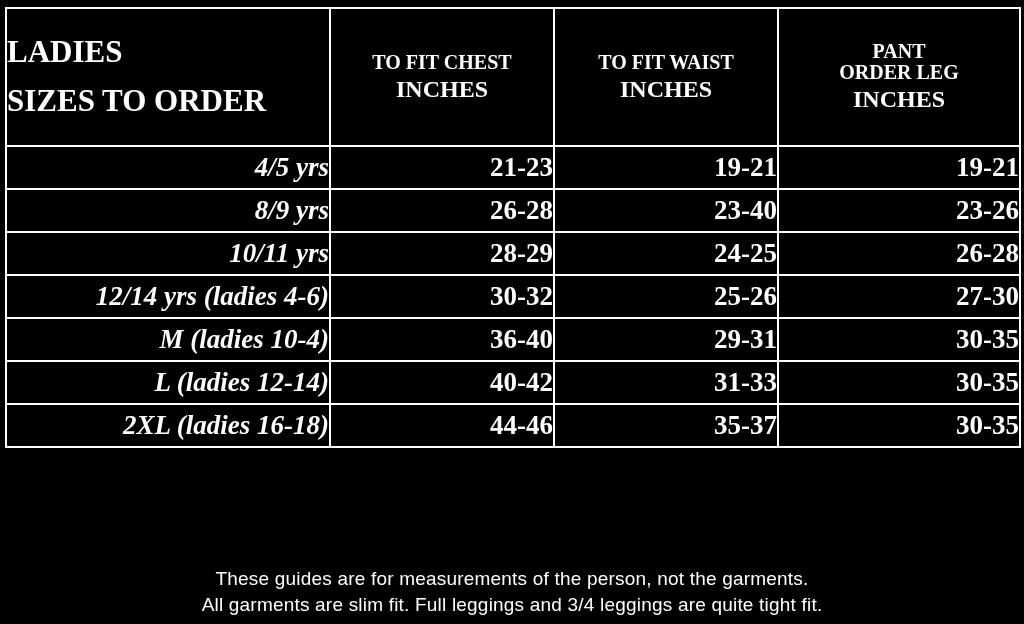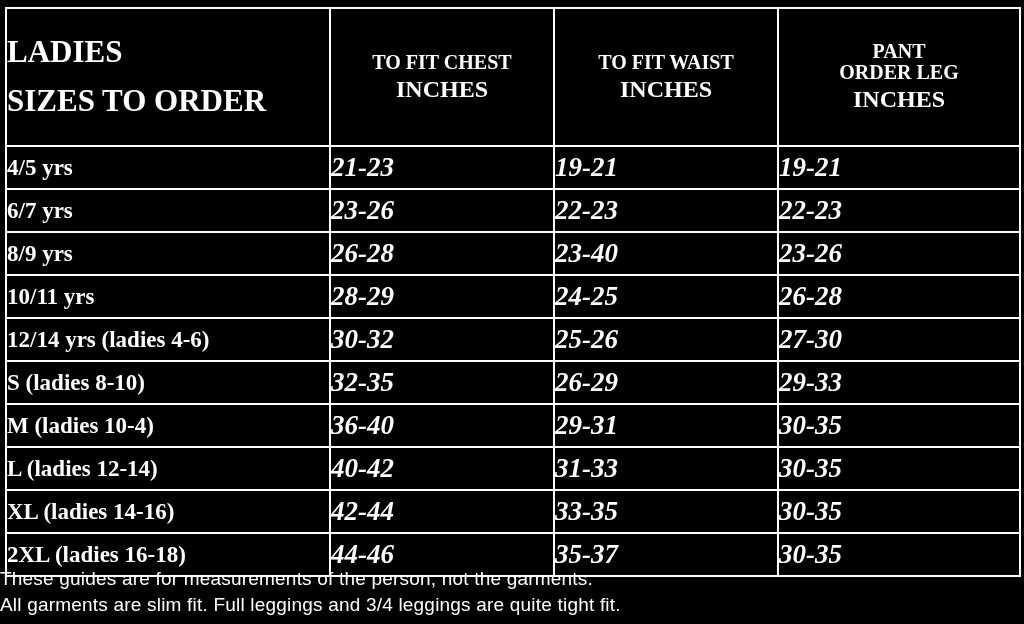--- a/index.html
+++ b/index.html
@@ -70,40 +70,40 @@
   }
   .head-left .l1, .head-left .l2 {
     display: block;
     font-size: 31px;
     font-weight: bold;
   }
   .head-left .l2 { margin-top: 14px; }
 
   
   .row-label {
-    text-align: left;
+    text-align: right;
     padding-left: 9px;
-    font-size: 23px;
-    font-weight: bold;
-    height: 41px;
-  }
-  .row-val {
-    text-align: left;
     font-size: 27px;
     font-weight: bold;
     height: 41px;
     font-style: italic;
+  }
+  .row-val {
+    text-align: right;
+    font-size: 27px;
+    font-weight: bold;
+    height: 41px;
   }
 
   .footer {
     position: absolute;
     left: 0;
     right: 0;
     bottom: 6px;
-    text-align: left;
+    text-align: center;
     color: #ffffff;
     font-family: "Liberation Sans", sans-serif;
   }
   .footer .fline {
     display: block;
     font-size: 19px;
     line-height: 26px;
     letter-spacing: 0.2px;
   }
 </style>
@@ -141,65 +141,47 @@
       </tr>
     </thead>
     <tbody>
       <tr>
         <td class="row-label">4/5 yrs</td>
         <td class="row-val">21-23</td>
         <td class="row-val">19-21</td>
         <td class="row-val">19-21</td>
       </tr>
       <tr>
-        <td class="row-label">6/7 yrs</td>
-        <td class="row-val">23-26</td>
-        <td class="row-val">22-23</td>
-        <td class="row-val">22-23</td>
-      </tr>
-      <tr>
         <td class="row-label">8/9 yrs</td>
         <td class="row-val">26-28</td>
         <td class="row-val">23-40</td>
         <td class="row-val">23-26</td>
       </tr>
       <tr>
         <td class="row-label">10/11 yrs</td>
         <td class="row-val">28-29</td>
         <td class="row-val">24-25</td>
         <td class="row-val">26-28</td>
       </tr>
       <tr>
         <td class="row-label">12/14 yrs (ladies 4-6)</td>
         <td class="row-val">30-32</td>
         <td class="row-val">25-26</td>
         <td class="row-val">27-30</td>
       </tr>
       <tr>
-        <td class="row-label">S (ladies 8-10)</td>
-        <td class="row-val">32-35</td>
-        <td class="row-val">26-29</td>
-        <td class="row-val">29-33</td>
-      </tr>
-      <tr>
         <td class="row-label">M (ladies 10-4)</td>
         <td class="row-val">36-40</td>
         <td class="row-val">29-31</td>
         <td class="row-val">30-35</td>
       </tr>
       <tr>
         <td class="row-label">L (ladies 12-14)</td>
         <td class="row-val">40-42</td>
         <td class="row-val">31-33</td>
-        <td class="row-val">30-35</td>
-      </tr>
-      <tr>
-        <td class="row-label">XL (ladies 14-16)</td>
-        <td class="row-val">42-44</td>
-        <td class="row-val">33-35</td>
         <td class="row-val">30-35</td>
       </tr>
       <tr>
         <td class="row-label">2XL (ladies 16-18)</td>
         <td class="row-val">44-46</td>
         <td class="row-val">35-37</td>
         <td class="row-val">30-35</td>
       </tr>
     </tbody>
   </table>

